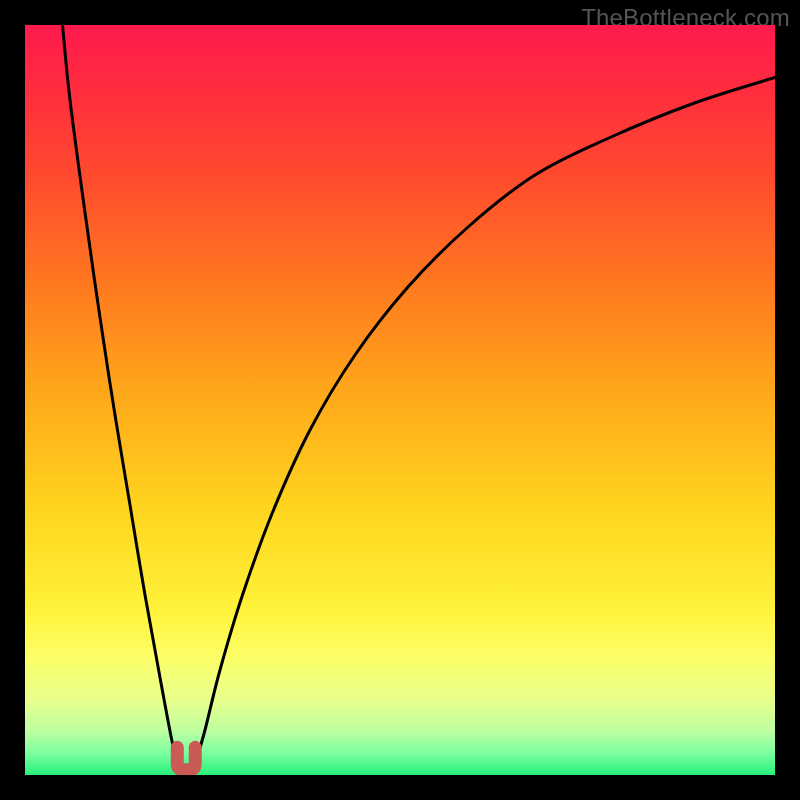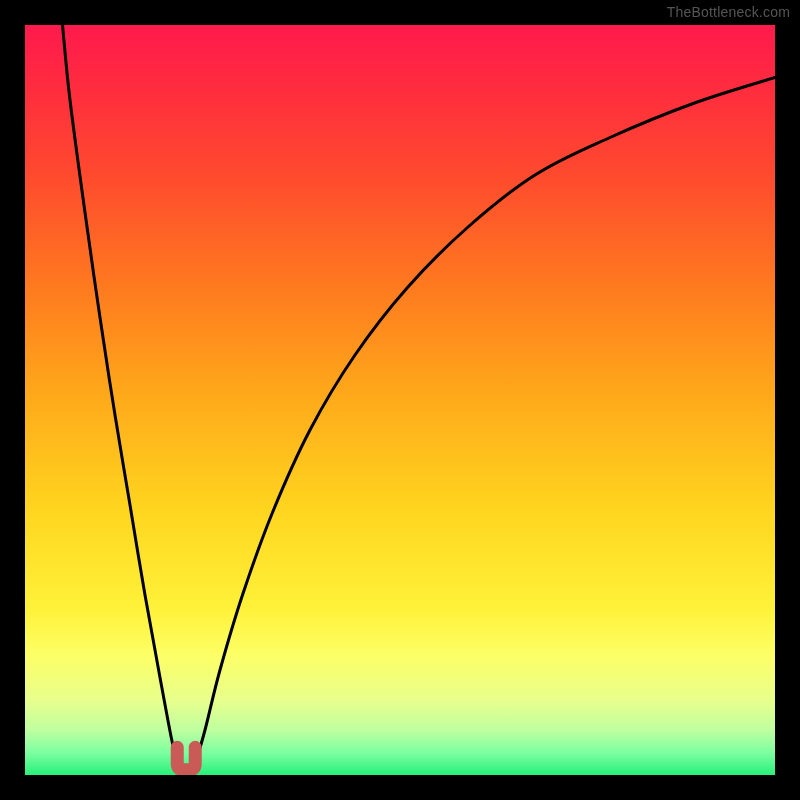--- a/index.html
+++ b/index.html
@@ -17,21 +17,21 @@
     top: 25px;
     width: 750px;
     height: 750px;
     background: #000;
   }
   .attribution {
     position: absolute;
     top: 4px;
     right: 10px;
     color: #555;
-    font-size: 14px;
+    font-size: 24px;
     letter-spacing: 0.2px;
     font-weight: 500;
   }
   svg {
     display: block;
   }
 </style>
 </head>
 <body>
 

